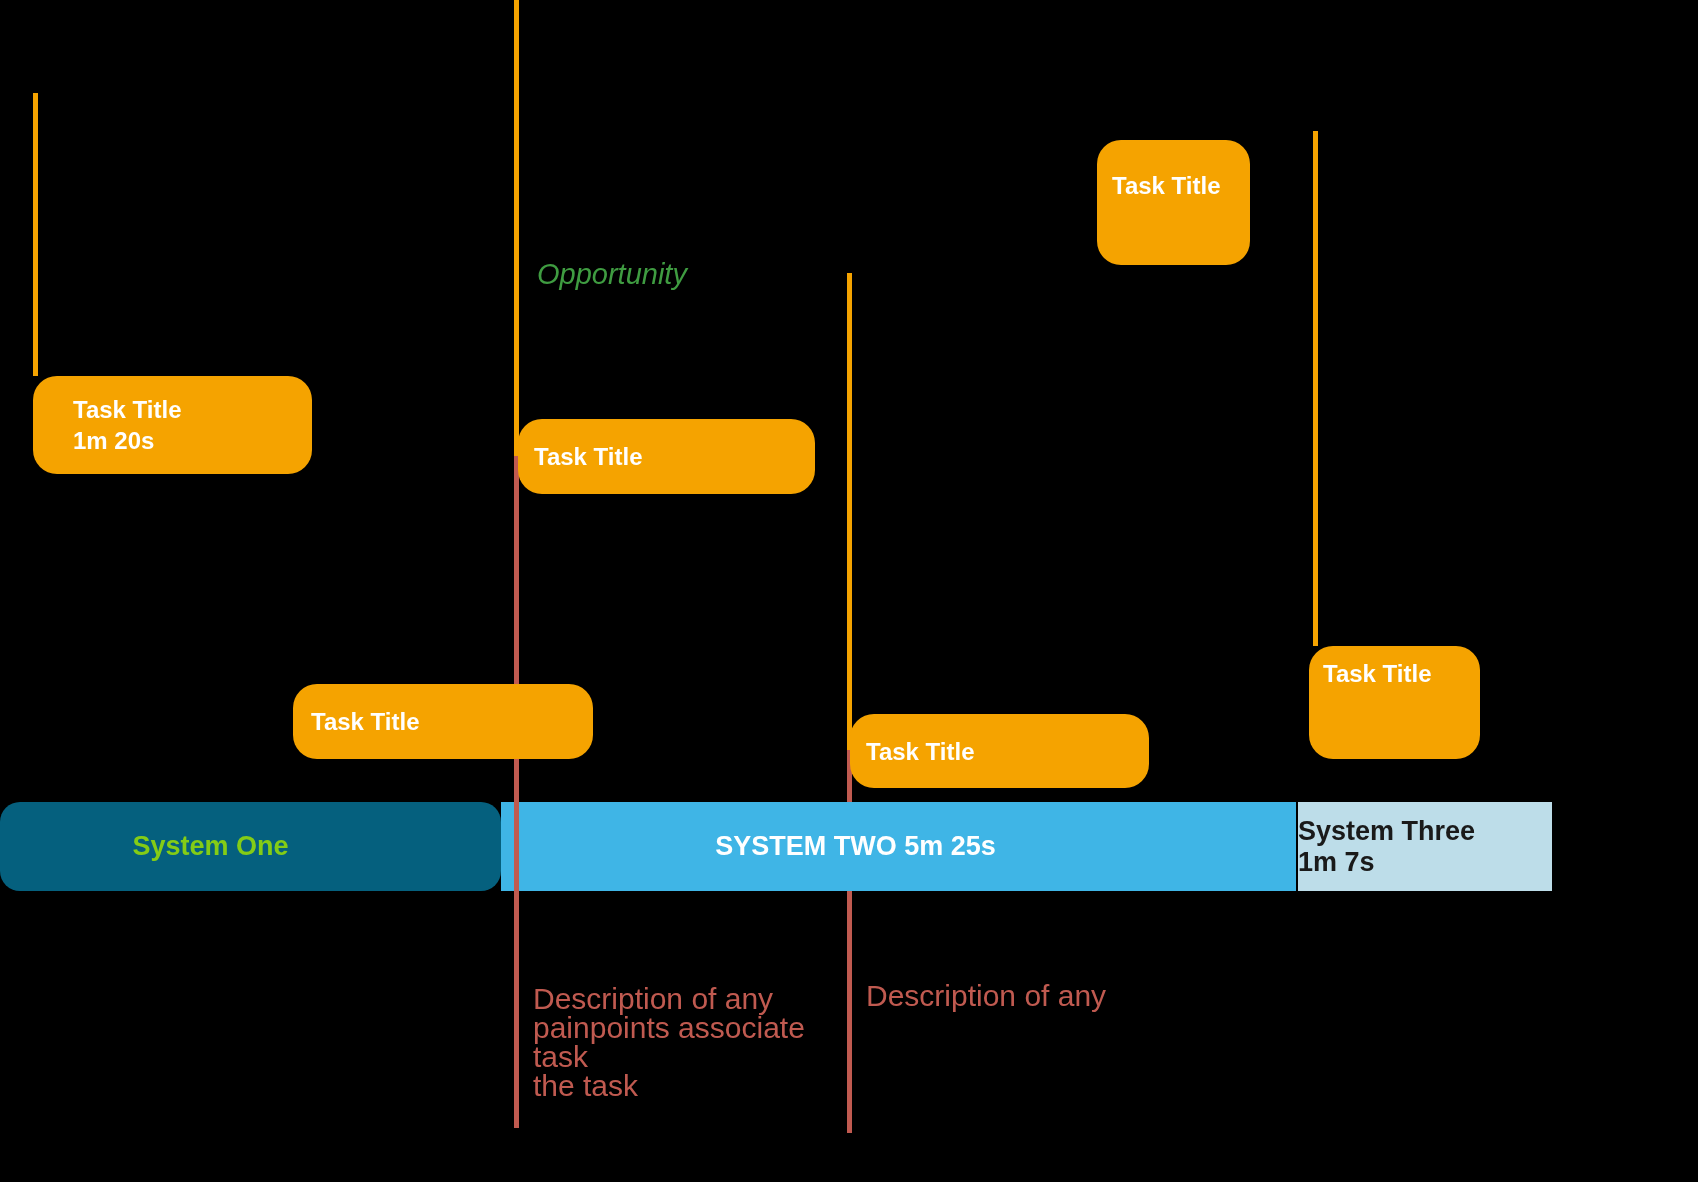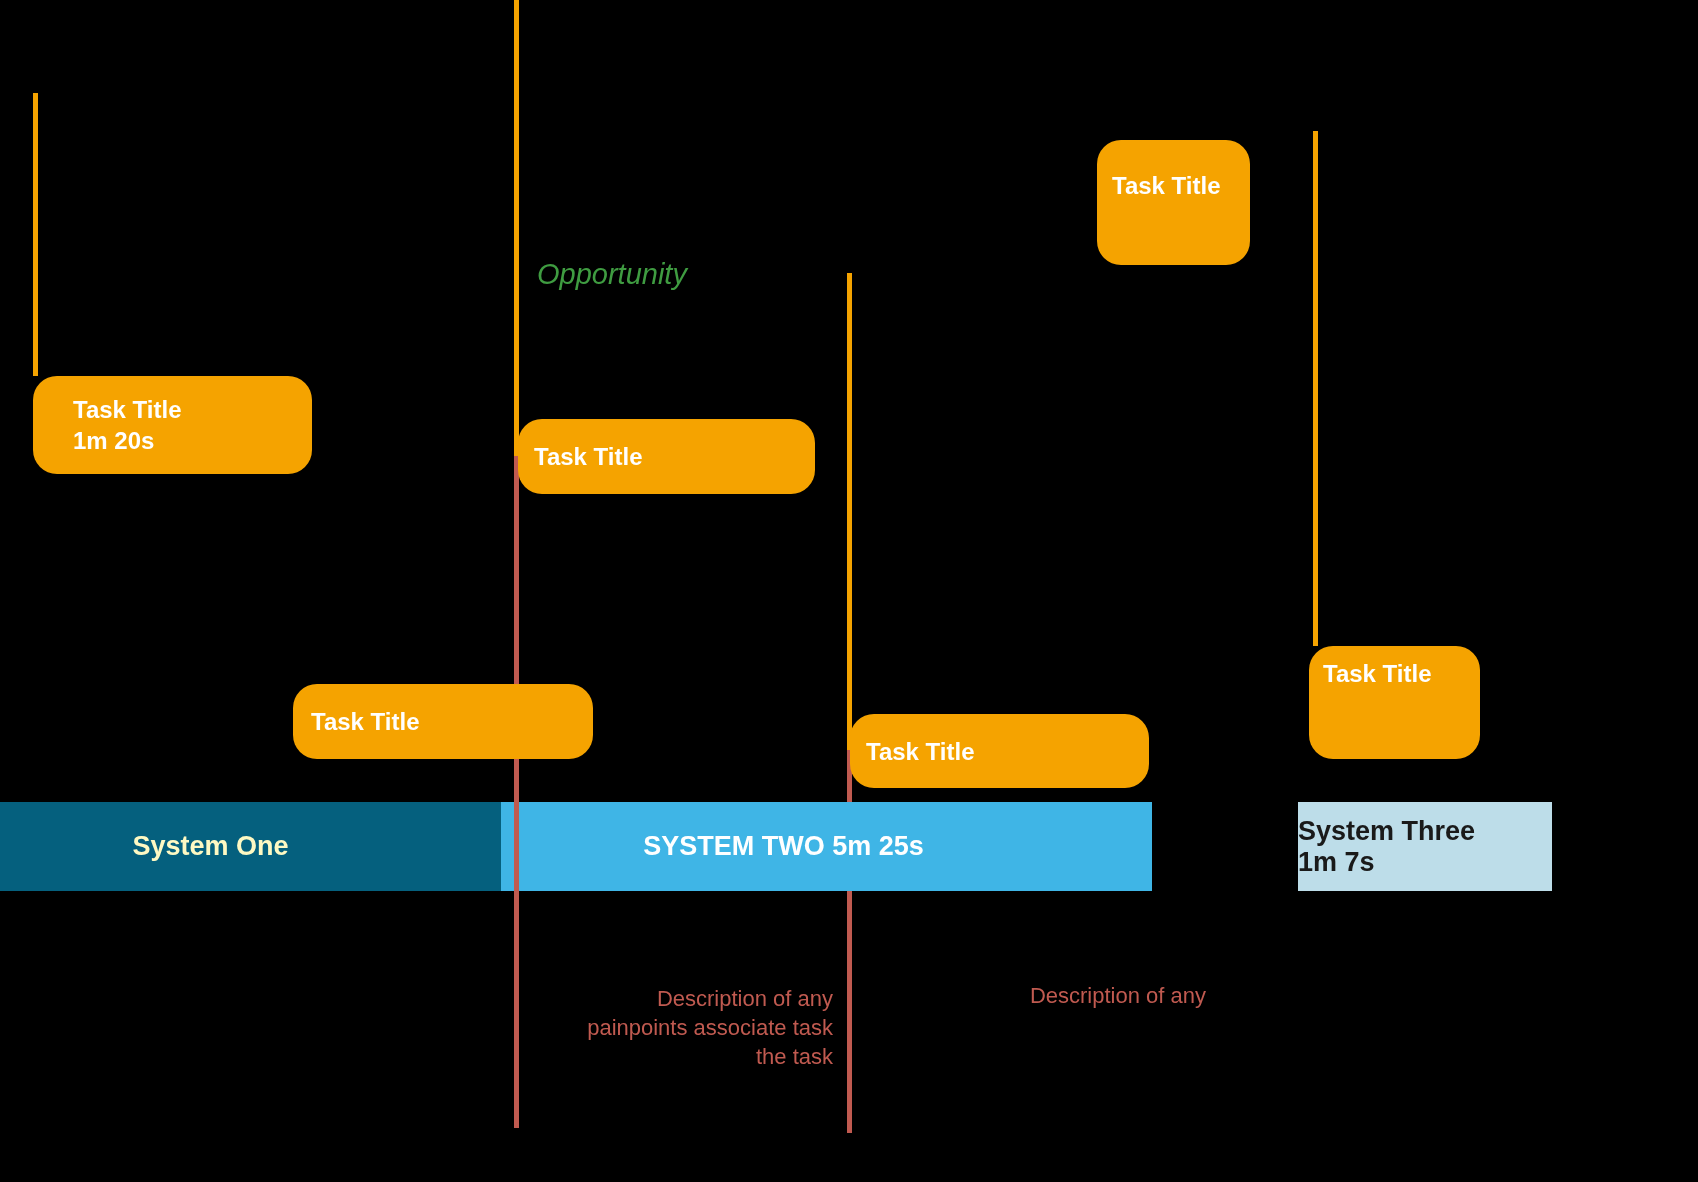--- a/index.html
+++ b/index.html
@@ -41,39 +41,38 @@
     top: 802px;
     height: 89px;
     display: flex;
     align-items: center;
     justify-content: center;
     font-weight: 700;
     font-size: 27px;
     box-sizing: border-box;
     z-index: 2;
   }
-  .seg-one   { background: var(--system-one-fill, #05607E);  color: #fef9c3; }
+  .seg-one   { background: var(--system-one-fill, #05607E);  color: #84cc16; border-radius: 20px; }
   .seg-two   { background: var(--system-two-fill, #3FB5E6);  color: #fff; }
   .seg-three { background: var(--system-three-fill, #BDDDE9); color: #1a1a1a; }
   .opportunity {
     position: absolute;
     color: var(--opportunity-green, #3F9C41);
     font-style: italic;
     font-size: 29px;
     z-index: 2;
     white-space: nowrap;
     text-align: right;
   }
   .painpoint {
     position: absolute;
     color: var(--painpoint-text, #C05A50);
-    font-size: 22px;
+    font-size: 30px;
     line-height: 29px;
     z-index: 2;
-    text-align: right;
   }
 </style>
 </head>
 <body>
 
 <div class="canvas" style="--background: #000000; --task-fill: #F5A300; --connector-orange: #F5A300; --connector-red: #C05A50; --painpoint-text: #C05A50; --opportunity-green: #3F9C41; --system-one-fill: #05607E; --system-two-fill: #3FB5E6; --system-three-fill: #BDDDE9;">
 
   <div class="vline orange" style="left:33px;  top:93px;  height:283px;"></div>
   <div class="vline orange" style="left:514px; top:0px;   height:456px;"></div>
   <div class="vline red over-bar" style="left:514px; top:456px; height:672px;"></div>
@@ -104,21 +103,21 @@
     <span>Task Title</span>
   </div>
 
   <div class="task-box top-align" style="left:1309px; top:646px; width:171px; height:113px; padding-left:14px; padding-top:12px;">
     <span>Task Title</span>
   </div>
 
   <div class="bar-segment seg-one" style="left:0px; width:501px; padding-right:80px;">
     <span>System One</span>
   </div>
-  <div class="bar-segment seg-two" style="left:501px; width:651px; padding-right:86px;">
+  <div class="bar-segment seg-two" style="left:501px; width:795px; padding-right:86px;">
     <span>SYSTEM TWO 5m 25s</span>
   </div>
   <div class="bar-segment seg-three" style="left:1298px; width:254px; padding-right:44px;">
     <span>System Three 1m 7s</span>
   </div>
 
   <div class="painpoint" style="left:533px; top:984px; width:300px;">
     <div>Description of any</div>
     <div>painpoints associate task</div>
     <div>the task</div>

